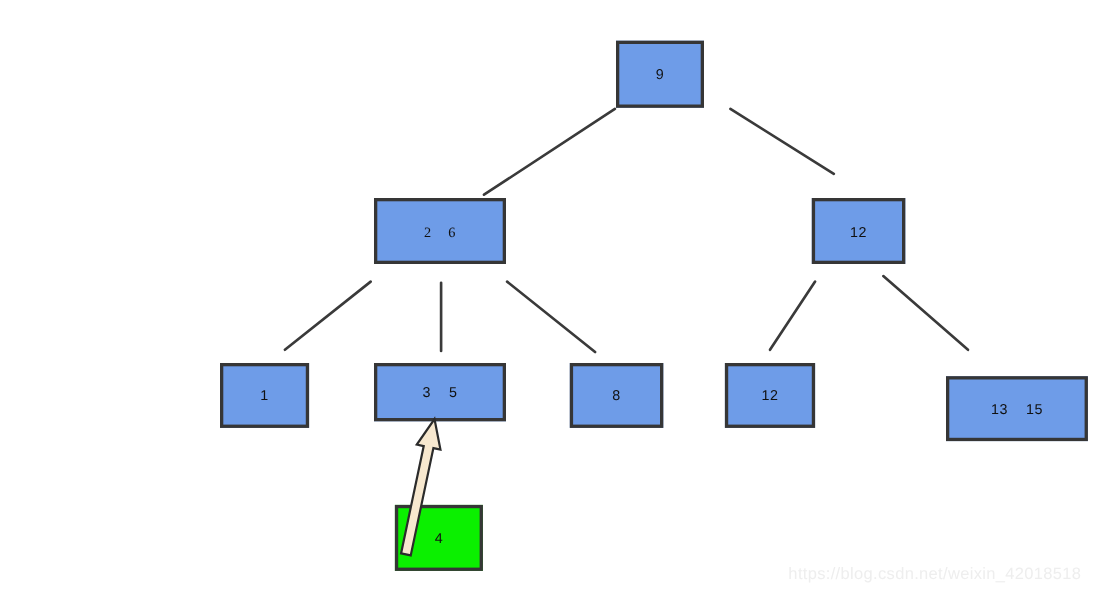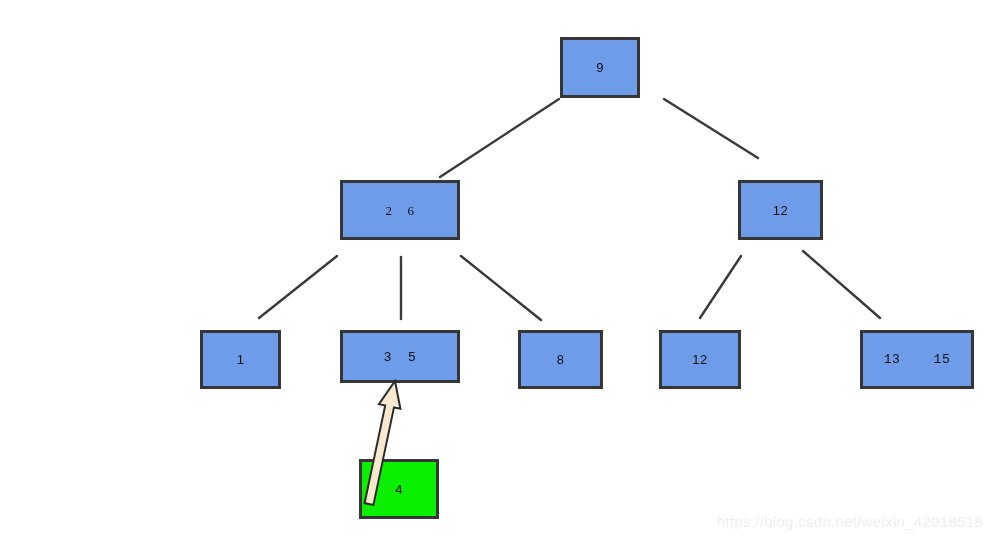--- a/index.html
+++ b/index.html
@@ -81,21 +81,21 @@
     </svg>
 
   <div id="nodes">
       <div class="node blue" style="left: 560px; top: 37px; width: 80px; height: 61px;"><span class="node-label">9</span></div>
       <div class="node blue" style="left: 340px; top: 180px; width: 120px; height: 60px; font-family: Liberation Serif, serif;"><span class="node-label">2    6</span></div>
       <div class="node blue" style="left: 738px; top: 180px; width: 85px; height: 60px;"><span class="node-label">12</span></div>
       <div class="node blue" style="left: 200px; top: 330px; width: 81px; height: 59px;"><span class="node-label">1</span></div>
       <div class="node blue" style="left: 340px; top: 330px; width: 120px; height: 53px;"><span class="node-label">3    5</span></div>
       <div class="node blue" style="left: 518px; top: 330px; width: 85px; height: 59px;"><span class="node-label">8</span></div>
       <div class="node blue" style="left: 659px; top: 330px; width: 82px; height: 59px;"><span class="node-label">12</span></div>
-      <div class="node blue" style="left: 860px; top: 330px; width: 114px; height: 59px; font-family: Liberation Mono, monospace;"><span class="node-label">13    15</span></div>
+      <div class="node blue" style="left: 860px; top: 342px; width: 129px; height: 59px;"><span class="node-label">13    15</span></div>
       <div class="node green" style="left: 359px; top: 459px; width: 80px; height: 60px;"><span class="node-label">4</span></div>
     </div>
 
   <svg id="arrow-layer" viewBox="0 0 1005 540" xmlns="http://www.w3.org/2000/svg">
       <polygon points="373.4,504.9 394.0,407.4 400.4,408.7 395.0,381.0 378.9,404.2 385.2,405.5 364.6,503.1" fill="#f7e8cf" stroke="#2b2b2b" stroke-width="2" stroke-linejoin="miter"></polygon>
     </svg>
 
   <div id="watermark">https://blog.csdn.net/weixin_42018518</div>
 
 </div>

